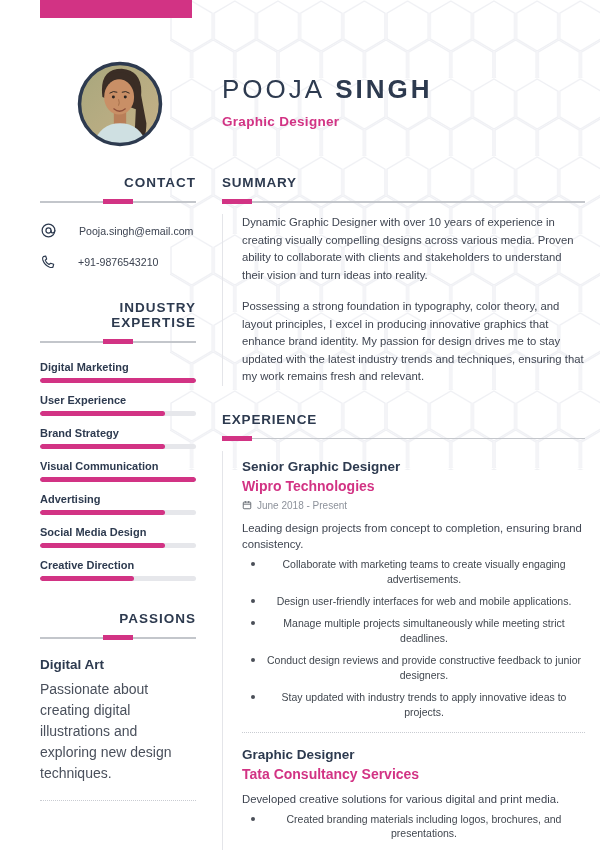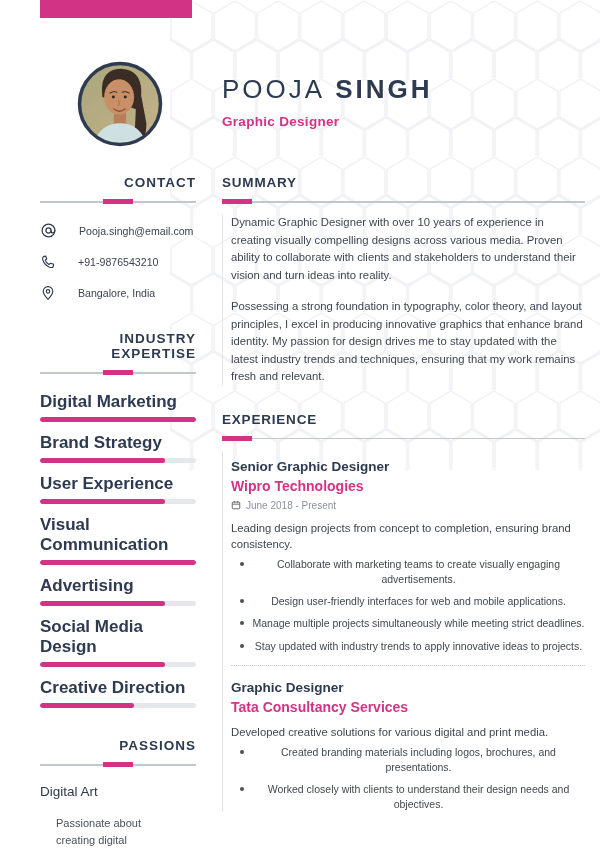--- a/index.html
+++ b/index.html
@@ -44,31 +44,31 @@
   .divider .seg{position:absolute;top:0;height:5px;width:30px;background:var(--pink);}
   .divider.center .seg{left:50%;transform:translateX(-50%);}
   .divider.left .seg{left:0;}
   .divider.left .rule{height:1.5px;}
   .contact-list{margin-top:18px;}
   .contact-item{display:flex;align-items:center;gap:22px;margin-bottom:15px;}
   .contact-item svg{flex:none;display:block;}
   .contact-text{font-size:10.6px;color:#3c4351;}
   .skills{margin-top:17px;}
   .skill{margin-bottom:11px;}
-  .skill-label{font-size:17px;font-weight:700;color:var(--navy);margin-bottom:5px;}
+  .skill-label{font-size:11px;font-weight:700;color:var(--navy);margin-bottom:5px;}
   .skill-track{height:5px;background:var(--track);border-radius:3px;overflow:hidden;}
   .skill-fill{height:100%;background:var(--pink);border-radius:3px;}
   .passion{margin-top:17px;}
-  .passion-title{font-size:13.5px;font-weight:400;color:var(--navy);margin-bottom:7px;}
-  .passion-text{font-size:11px;line-height:1.5;color:#4a505c;margin:16px;}
+  .passion-title{font-size:13.5px;font-weight:700;color:var(--navy);margin-bottom:7px;}
+  .passion-text{font-size:14px;line-height:1.5;color:#4a505c;margin:0;}
   .dashed{border:none;border-top:1px dotted #c9ccd2;margin:16px 0 0 0;}
   
   .main-section{margin-bottom:26px;}
   .main-heading{font-size:13.5px;font-weight:800;color:var(--navy);letter-spacing:.8px;margin-top:10px;}
-  .section-body{margin-top:10px;border-left:1px solid var(--soft);padding-left:8px;}
+  .section-body{margin-top:10px;border-left:1px solid var(--soft);padding-left:19px;}
   .summary-p{font-size:11.3px;line-height:1.55;margin:8px 0 14px 0;color:var(--text);}
   .entry{padding-top:8px;}
   .entry-title{font-size:13.5px;font-weight:800;color:var(--navy);margin:0;}
   .entry-company{font-size:14px;font-weight:700;color:var(--pink);margin-top:4px;}
   .entry-date{display:flex;align-items:flex-start;gap:5px;margin-top:6px;font-size:10px;color:var(--muted);}
   .entry-desc{font-size:11.3px;line-height:1.5;margin:9px 0 4px 0;color:var(--text);}
   .entry ul{margin:4px 0 0 0;padding-left:21px;list-style:none;}
   .entry li{position:relative;font-size:10.5px;line-height:1.4;color:#41474f;margin-bottom:7.5px;text-align:center;}
   .entry li::before{content:"";position:absolute;left:-12px;top:5px;width:4px;height:4px;border-radius:50%;background:#4a4f58;}
   .entry-sep{border:none;border-top:1px dotted #c9ccd2;margin:12px 0 6px 0;}
@@ -144,51 +144,44 @@
                 <path d="M15.6 12 q0 4 3 3.4 q2.4 -1 2.4 -3.4" fill="none" stroke="#2d3a4f" stroke-width="1.7" stroke-linecap="round"></path>
               </svg>
             <span class="contact-text">Pooja.singh@email.com</span>
           </div>
           <div class="contact-item">
             <svg width="16" height="16" viewBox="0 0 24 24">
                 <path d="M5 4 L8.5 3 L10 7.5 L7.8 9.3 Q9 13.5 13.5 15.8 L16 13.8 L20.5 15.5 L19.5 19.5 Q18 21 14.5 19.8 Q7 17 4.2 9 Q3.2 5.5 5 4 Z" fill="none" stroke="#2d3a4f" stroke-width="1.7" stroke-linejoin="round"></path>
               </svg>
             <span class="contact-text">+91-9876543210</span>
           </div>
-          <div class="contact-item">
-            <svg width="16" height="16" viewBox="0 0 24 24">
-                <path d="M12 2.5 C7.5 2.5 4.8 5.8 4.8 9.5 C4.8 14 12 21.5 12 21.5 C12 21.5 19.2 14 19.2 9.5 C19.2 5.8 16.5 2.5 12 2.5 Z" fill="none" stroke="#2d3a4f" stroke-width="1.7"></path>
-                <circle cx="12" cy="9.5" r="2.6" fill="none" stroke="#2d3a4f" stroke-width="1.7"></circle>
-              </svg>
-            <span class="contact-text">Bangalore, India</span>
-          </div>
         </div>
       </section>
 
       <section class="side-section">
         <div class="side-heading">INDUSTRY EXPERTISE</div>
         <div class="divider center">
             <div class="rule"></div>
             <div class="seg"></div>
           </div>
         <div class="skills">
           <div class="skill">
             <div class="skill-label">Digital Marketing</div>
             <div class="skill-track">
                 <div class="skill-fill" style="width: 100%;"></div>
               </div>
           </div>
           <div class="skill">
+            <div class="skill-label">User Experience</div>
+            <div class="skill-track">
+                <div class="skill-fill" style="width: 80%;"></div>
+              </div>
+          </div>
+          <div class="skill">
             <div class="skill-label">Brand Strategy</div>
-            <div class="skill-track">
-                <div class="skill-fill" style="width: 80%;"></div>
-              </div>
-          </div>
-          <div class="skill">
-            <div class="skill-label">User Experience</div>
             <div class="skill-track">
                 <div class="skill-fill" style="width: 80%;"></div>
               </div>
           </div>
           <div class="skill">
             <div class="skill-label">Visual Communication</div>
             <div class="skill-track">
                 <div class="skill-fill" style="width: 100%;"></div>
               </div>
           </div>
@@ -259,20 +252,21 @@
                   <line x1="8" y1="2.5" x2="8" y2="7" stroke="#6b7077" stroke-width="2.4"></line>
                   <line x1="16" y1="2.5" x2="16" y2="7" stroke="#6b7077" stroke-width="2.4"></line>
                 </svg>
               <span>June 2018 - Present</span>
             </div>
             <p class="entry-desc">Leading design projects from concept to completion, ensuring brand consistency.</p>
             <ul>
               <li>Collaborate with marketing teams to create visually engaging advertisements.</li>
               <li>Design user-friendly interfaces for web and mobile applications.</li>
               <li>Manage multiple projects simultaneously while meeting strict deadlines.</li>
+              <li>Conduct design reviews and provide constructive feedback to junior designers.</li>
               <li>Stay updated with industry trends to apply innovative ideas to projects.</li>
             </ul>
           </article>
 
           <hr class="entry-sep">
 
           <article class="entry">
             <h2 class="entry-title">Graphic Designer</h2>
             <div class="entry-company">Tata Consultancy Services</div>
             <p class="entry-desc">Developed creative solutions for various digital and print media.</p>

